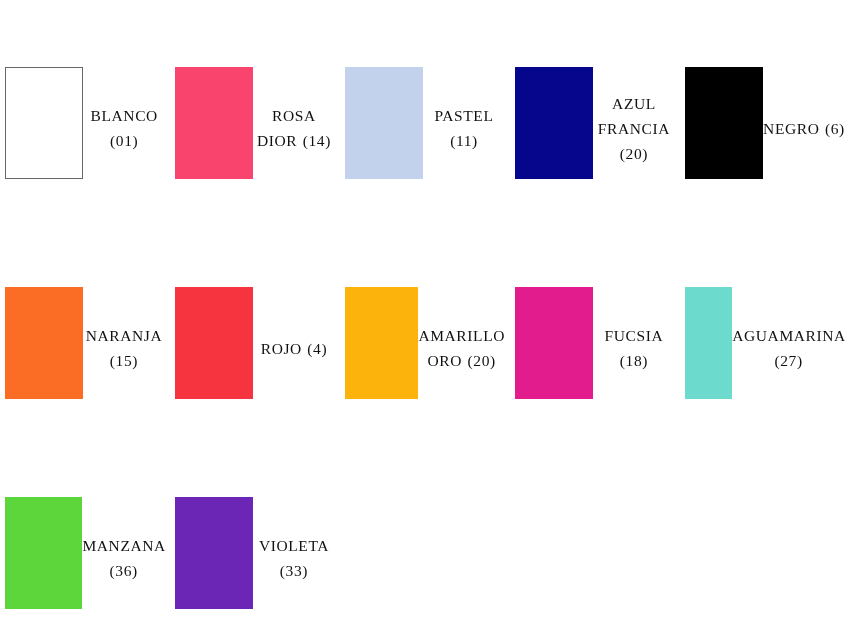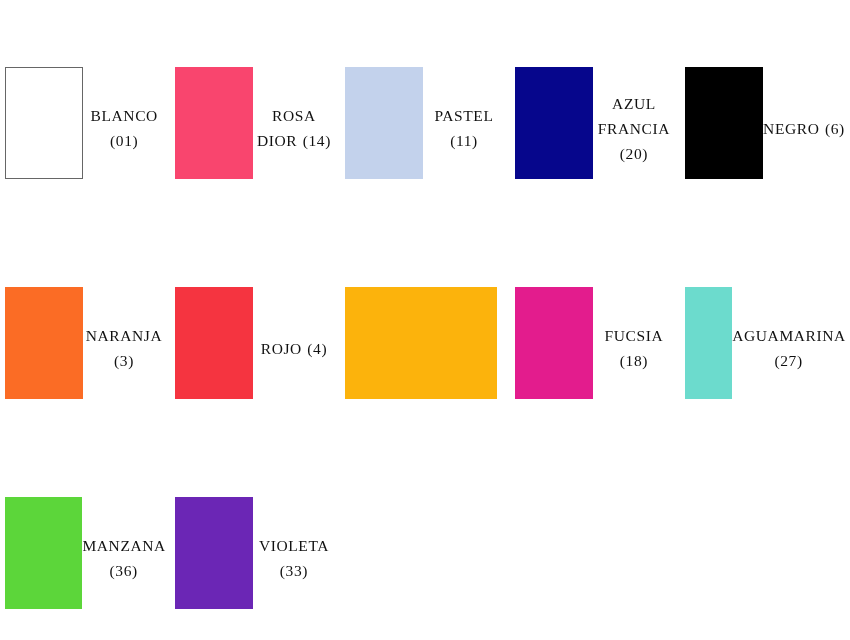--- a/index.html
+++ b/index.html
@@ -80,28 +80,29 @@
     <div class="swatch-cell">
       <div class="swatch-chip" style="background-color: rgb(6, 6, 140);"></div>
       <div class="swatch-label">AZUL FRANCIA (20)</div>
     </div>
     <div class="swatch-cell">
       <div class="swatch-chip" style="background-color: rgb(0, 0, 0);"></div>
       <div class="swatch-label">NEGRO (6)</div>
     </div>
     <div class="swatch-cell">
       <div class="swatch-chip" style="background-color: rgb(251, 108, 37);"></div>
-      <div class="swatch-label">NARANJA (3)</div>
+      <div class="swatch-label">NARANJA (15)</div>
     </div>
     <div class="swatch-cell">
       <div class="swatch-chip" style="background-color: rgb(245, 52, 64);"></div>
       <div class="swatch-label">ROJO (4)</div>
     </div>
     <div class="swatch-cell">
       <div class="swatch-chip" style="background-color: rgb(252, 179, 12);"></div>
+      <div class="swatch-label">AMARILLO ORO (20)</div>
     </div>
     <div class="swatch-cell">
       <div class="swatch-chip" style="background-color: rgb(227, 28, 141);"></div>
       <div class="swatch-label">FUCSIA (18)</div>
     </div>
     <div class="swatch-cell">
       <div class="swatch-chip" style="background-color: rgb(108, 219, 205);"></div>
       <div class="swatch-label">AGUAMARINA (27)</div>
     </div>
     <div class="swatch-cell">

